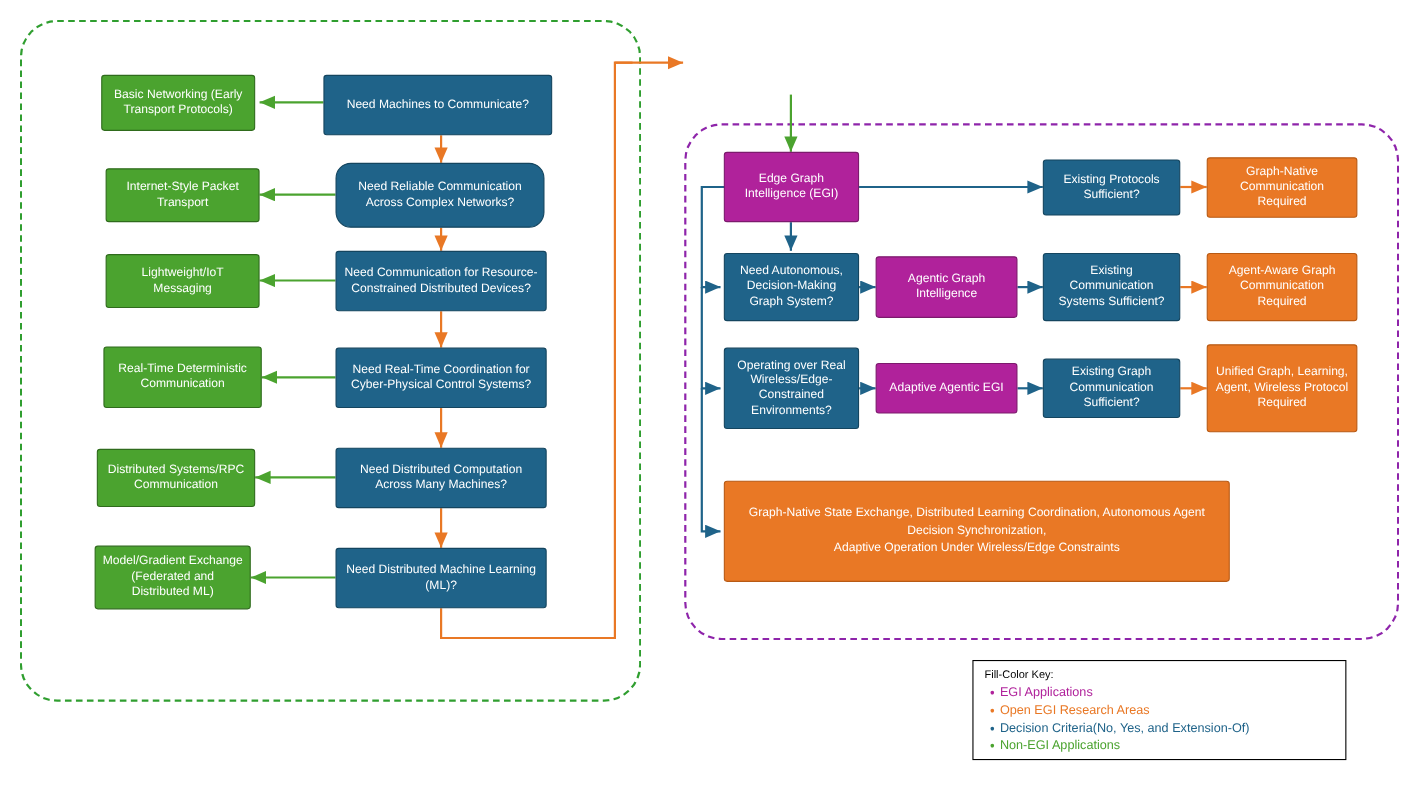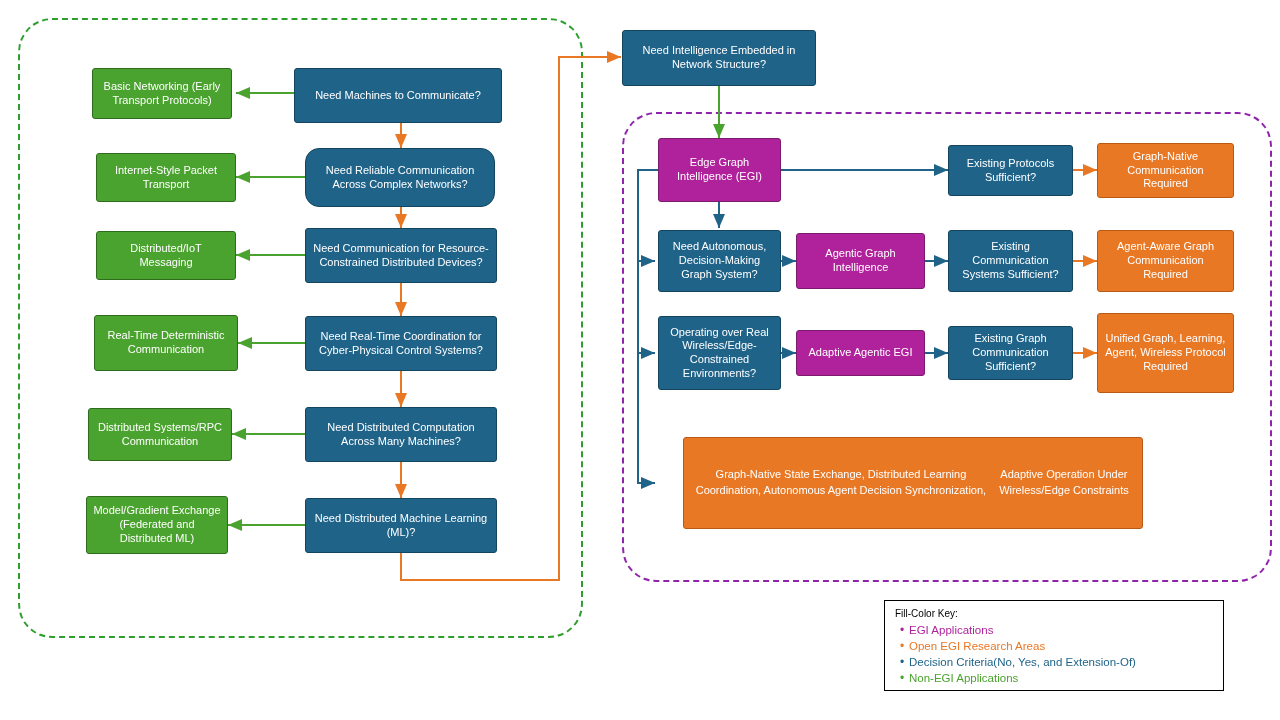--- a/index.html
+++ b/index.html
@@ -157,49 +157,48 @@
     <line x1="925" y1="353" x2="948" y2="353" stroke="#1f6389" stroke-width="2" marker-end="url(#arrow-blue)"></line>
     <line x1="1073" y1="353" x2="1097" y2="353" stroke="#e97825" stroke-width="2" marker-end="url(#arrow-orange)"></line>
 
     <polyline points="690,170 638,170 638,261 655,261" fill="none" stroke="#1f6389" stroke-width="2" marker-end="url(#arrow-blue)"></polyline>
     <polyline points="638,261 638,353 655,353" fill="none" stroke="#1f6389" stroke-width="2" marker-end="url(#arrow-blue)"></polyline>
     <polyline points="638,353 638,483 655,483" fill="none" stroke="#1f6389" stroke-width="2" marker-end="url(#arrow-blue)"></polyline>
   </svg>
 
   <div class="node green" style="left:92px; top:68px; width:140px; height:51px;">Basic Networking (Early Transport Protocols)</div>
   <div class="node green" style="left:96px; top:153px; width:140px; height:49px;">Internet-Style Packet Transport</div>
-  <div class="node green" style="left:96px; top:231px; width:140px; height:49px;">Distributed/IoT Messaging</div>
+  <div class="node green" style="left:96px; top:231px; width:140px; height:49px;">Lightweight/IoT Messaging</div>
   <div class="node green" style="left:94px; top:315px; width:144px; height:56px;">Real-Time Deterministic Communication</div>
   <div class="node green" style="left:88px; top:408px; width:144px; height:53px;">Distributed Systems/RPC Communication</div>
   <div class="node green" style="left:86px; top:496px; width:142px; height:58px;">Model/Gradient Exchange (Federated and Distributed ML)</div>
 
   <div class="node blue" style="left:294px; top:68px; width:208px; height:55px;">Need Machines to Communicate?</div>
   <div class="node blue" style="left:305px; top:148px; width:190px; height:59px;border-radius:14px;">Need Reliable Communication Across Complex Networks?</div>
   <div class="node blue" style="left:305px; top:228px; width:192px; height:55px;">Need Communication for Resource-Constrained Distributed Devices?</div>
   <div class="node blue" style="left:305px; top:316px; width:192px; height:55px;">Need Real-Time Coordination for Cyber-Physical Control Systems?</div>
   <div class="node blue" style="left:305px; top:407px; width:192px; height:55px;">Need Distributed Computation Across Many Machines?</div>
   <div class="node blue" style="left:305px; top:498px; width:192px; height:55px;">Need Distributed Machine Learning (ML)?</div>
 
-  <div class="node blue" style="left:622px; top:30px; width:194px; height:56px;">Need Intelligence Embedded in Network Structure?</div>
 
   <div class="node purple" style="left:658px; top:138px; width:123px; height:64px;">Edge Graph Intelligence (EGI)</div>
   <div class="node blue" style="left:948px; top:145px; width:125px; height:51px;">Existing Protocols Sufficient?</div>
   <div class="node orange" style="left:1097px; top:143px; width:137px; height:55px;">Graph-Native Communication Required</div>
 
   <div class="node blue" style="left:658px; top:230px; width:123px; height:62px;">Need Autonomous, Decision-Making Graph System?</div>
   <div class="node purple" style="left:796px; top:233px; width:129px; height:56px;">Agentic Graph Intelligence</div>
   <div class="node blue" style="left:948px; top:230px; width:125px; height:62px;">Existing Communication Systems Sufficient?</div>
   <div class="node orange" style="left:1097px; top:230px; width:137px; height:62px;">Agent-Aware Graph Communication Required</div>
 
   <div class="node blue" style="left:658px; top:316px; width:123px; height:74px;">Operating over Real Wireless/Edge-Constrained Environments?</div>
   <div class="node purple" style="left:796px; top:330px; width:129px; height:46px;">Adaptive Agentic EGI</div>
   <div class="node blue" style="left:948px; top:326px; width:125px; height:54px;">Existing Graph Communication Sufficient?</div>
   <div class="node orange" style="left:1097px; top:313px; width:137px; height:80px;">Unified Graph, Learning, Agent, Wireless Protocol Required</div>
 
-  <div class="node orange" style="left:658px; top:437px; width:460px; height:92px; flex-direction:row; line-height:1.45;margin-left:25px;">
+  <div class="node orange" style="left:658px; top:437px; width:460px; height:92px; flex-direction:column; line-height:1.45;">
     <span>Graph-Native State Exchange, Distributed Learning Coordination, Autonomous Agent Decision Synchronization,</span>
     <span>Adaptive Operation Under Wireless/Edge Constraints</span>
   </div>
 
   <div class="legend">
     <div class="legend-title">Fill-Color Key:</div>
 
     <div class="legend-row">
       <span class="legend-bullet" style="color:#b0229b;">•</span>
       <span class="legend-label" style="color:#b0229b;">EGI Applications</span>

